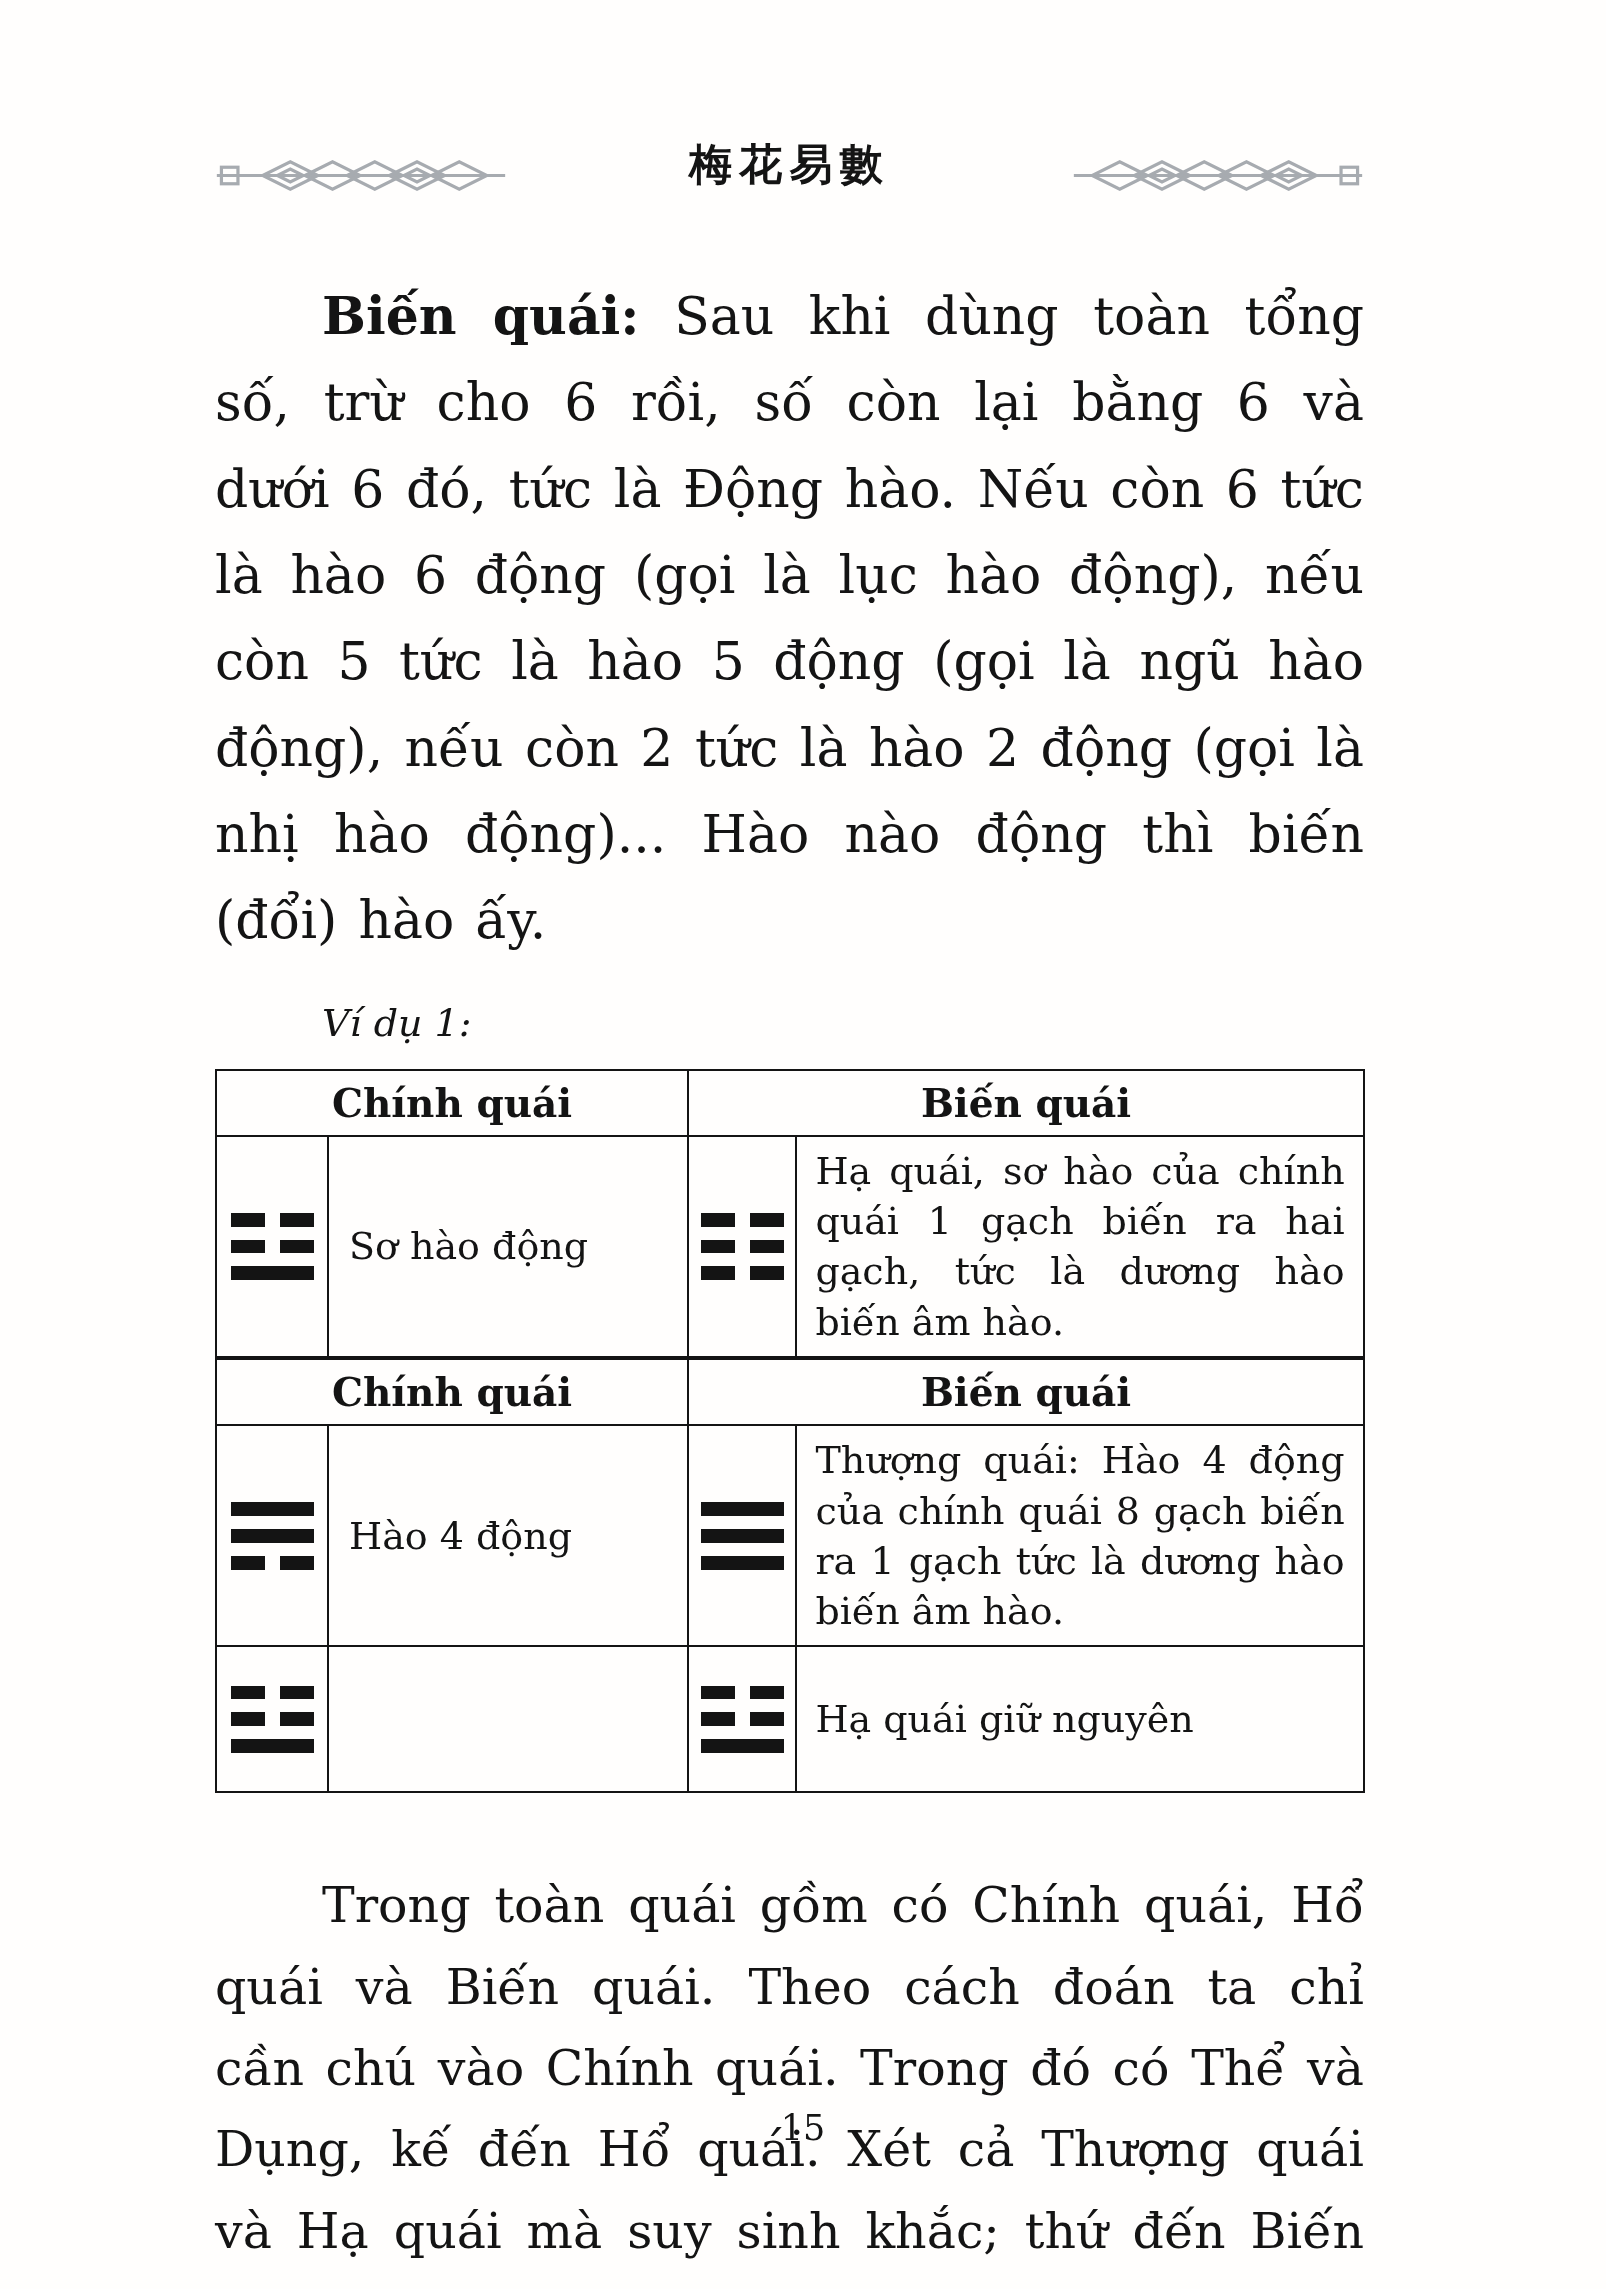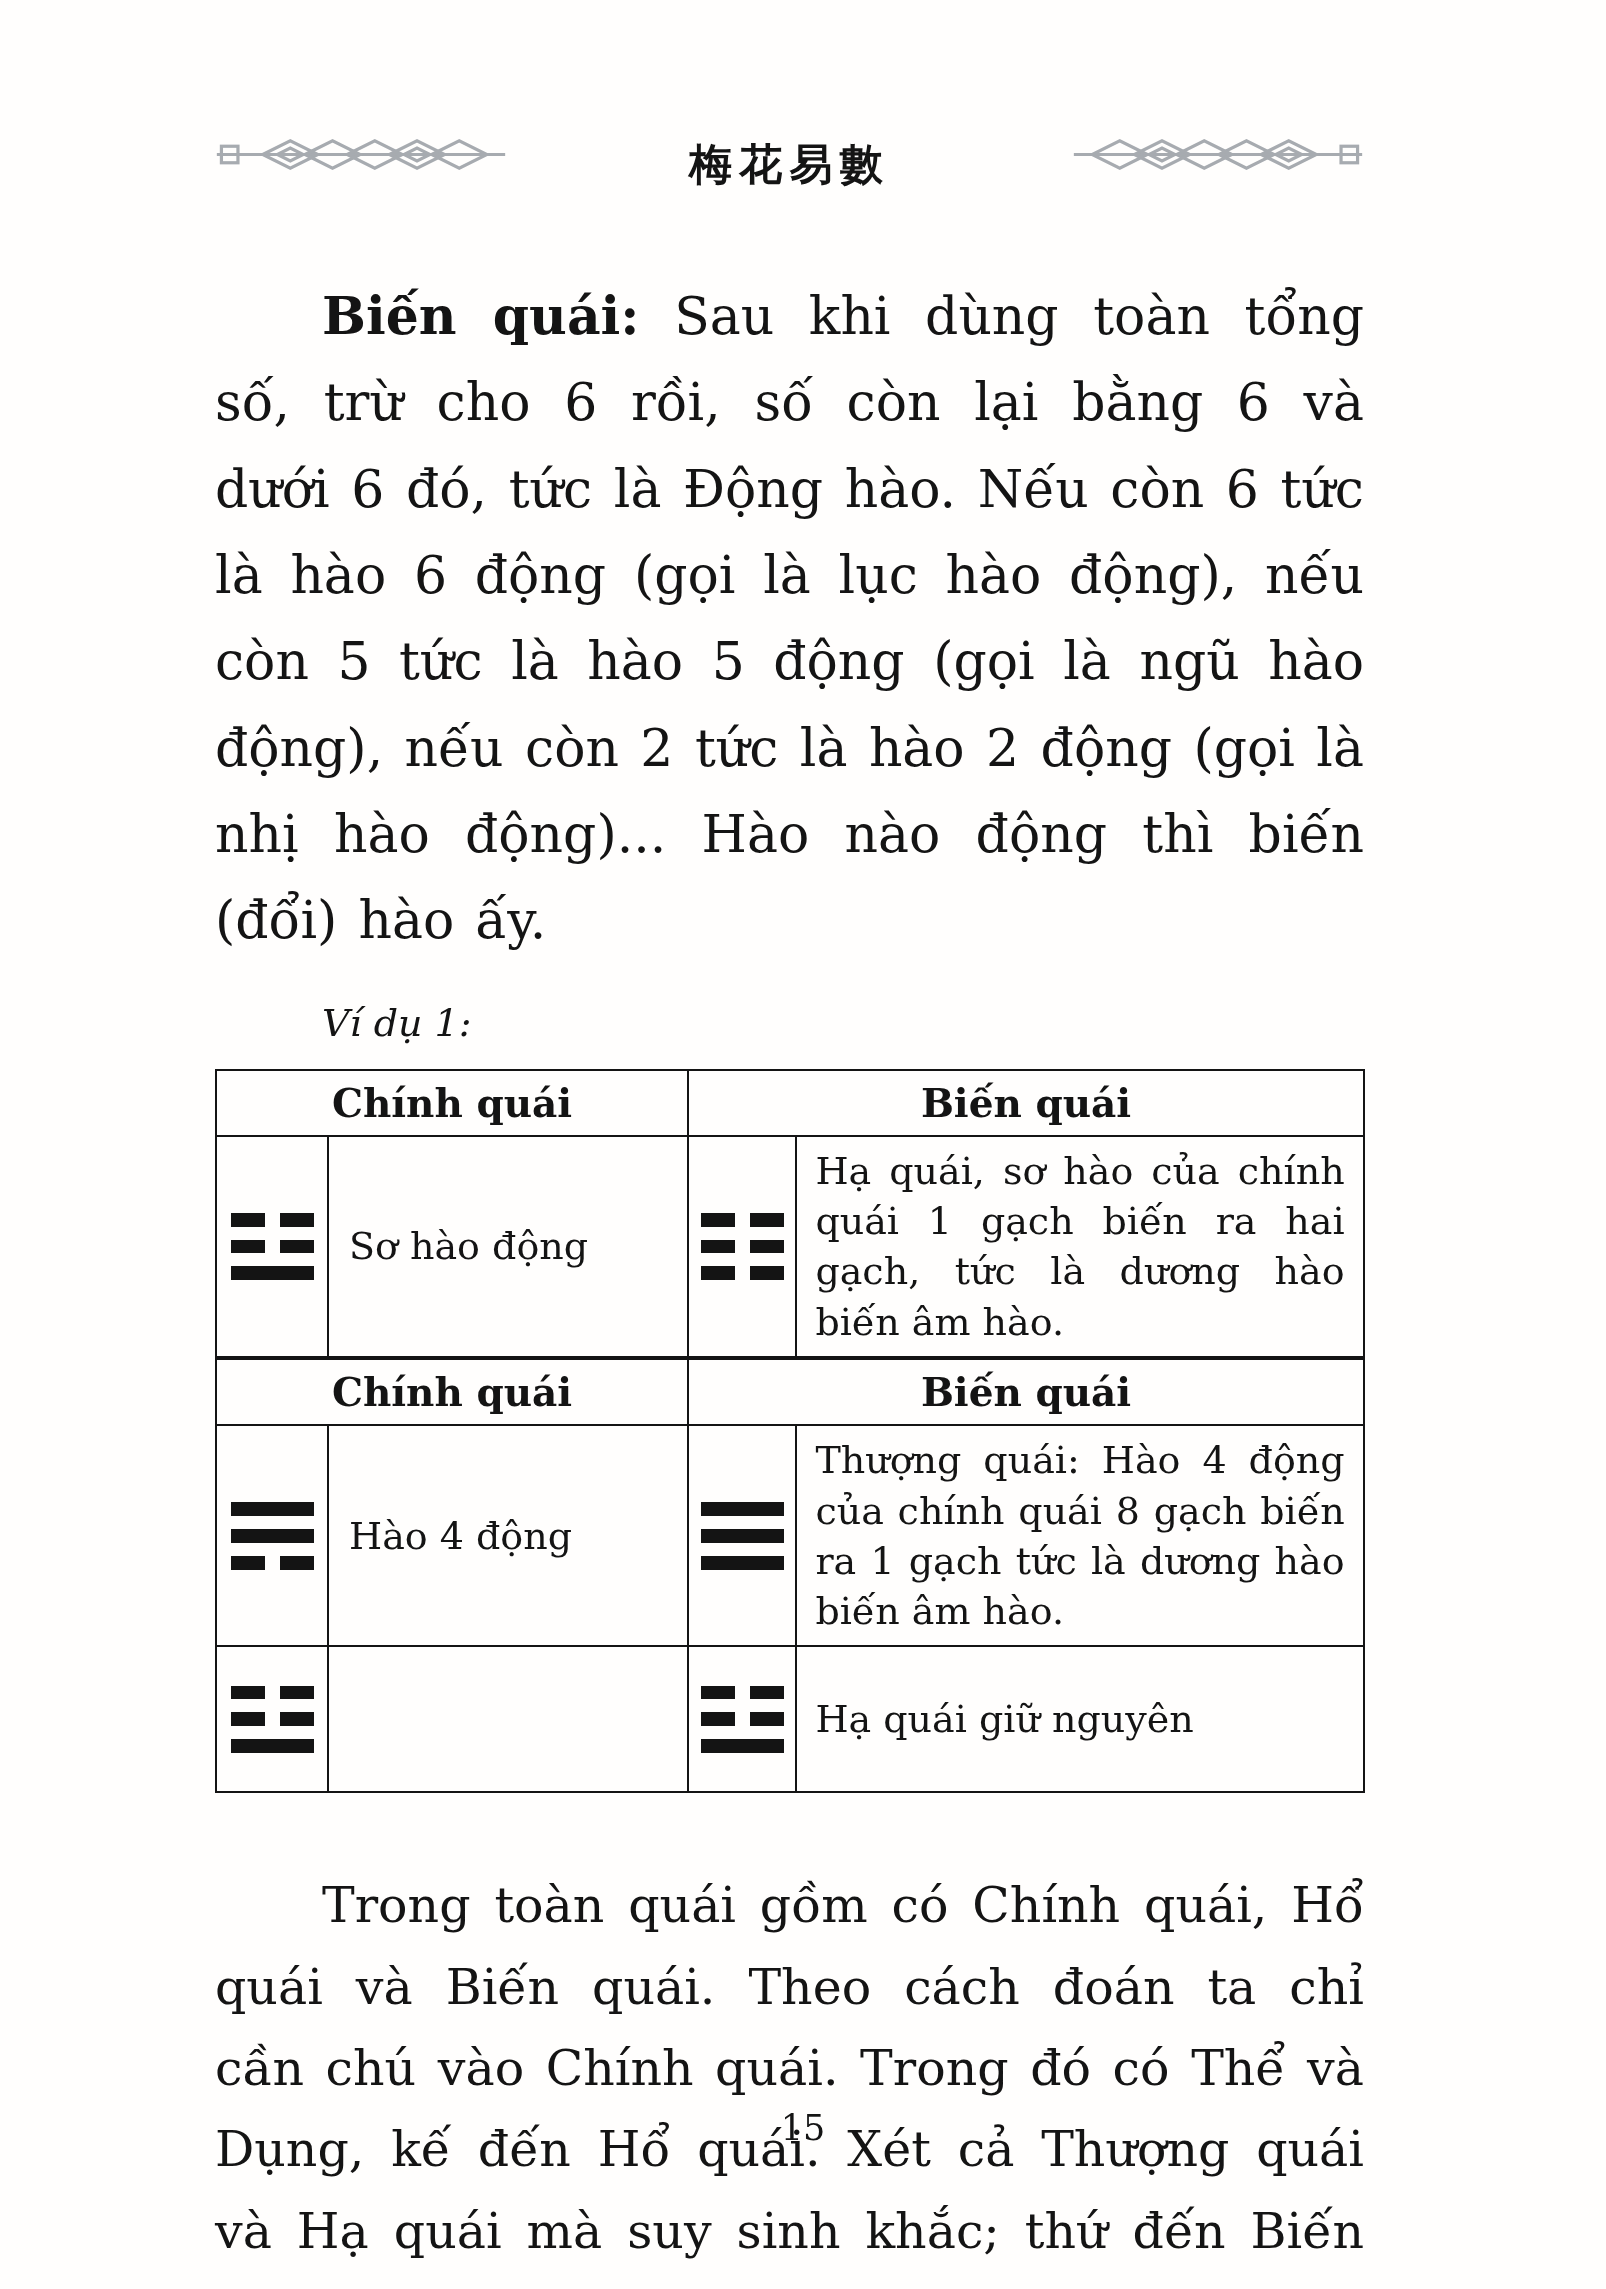--- a/index.html
+++ b/index.html
@@ -4,21 +4,21 @@
 <style>
   * { margin:0; padding:0; box-sizing:border-box; }
   html, body { background:#e9e9e9; }
   .page {
     width:1606px; height:2289px; background:#fffefd; position:relative;
     margin:0 auto; overflow:hidden;
     font-family:"DejaVu Serif","Liberation Serif",serif; color:#141414;
   }
   .content { position:absolute; left:215px; top:0; width:1149px; }
 
-  .header-row { margin-top:136px; display:flex; align-items:flex-start; justify-content:space-between; }
+  .header-row { margin-top:136px; display:flex; align-items:flex-end; justify-content:space-between; }
   .cjk-title { font-size:43px; font-weight:700; letter-spacing:7.3px; white-space:nowrap; }
   .ornament { line-height:0; }
   .ornament.right svg { transform:scaleX(-1); }
 
   .intro {
     margin-top:79px; font-size:52px; line-height:1.66;
     text-align:justify; text-indent:107px; word-spacing:4.6px;
   }
 
   .example-label { margin:37px 0 24px 107px; font-size:38px; font-style:italic; }

